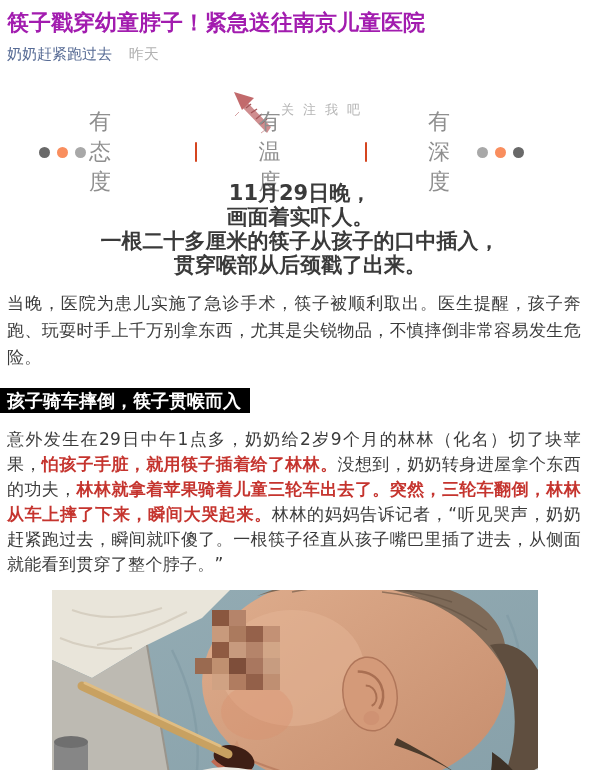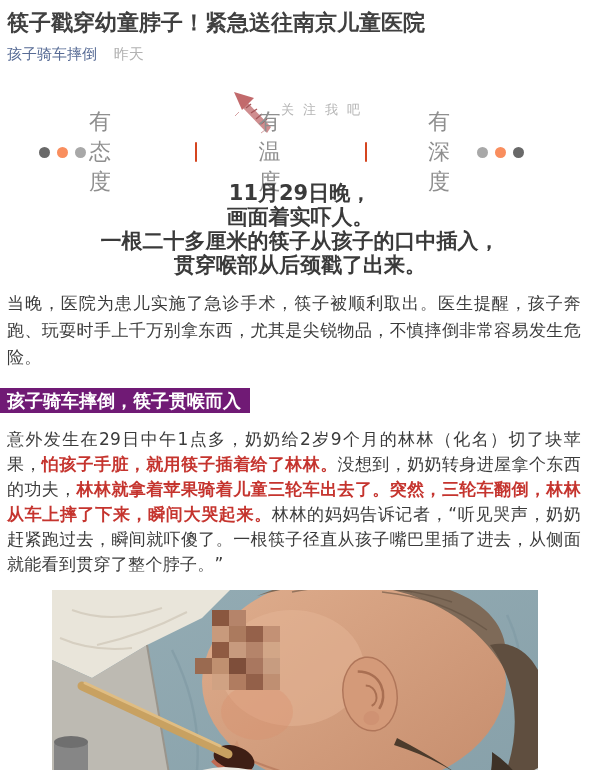--- a/index.html
+++ b/index.html
@@ -2,21 +2,21 @@
 <html><head>
 <meta charset="utf-8">
 <style>
   html,body{margin:0;padding:0;}
   body{
     width:600px;height:770px;overflow:hidden;background:#fff;
     font-family:"DejaVu Sans","Liberation Sans",sans-serif;
   }
   .content{padding:0 7px;}
   h1.title{
-    margin:8px 0 0 0;font-size:22px;line-height:30px;font-weight:700;color:#404040;
+    margin:8px 0 0 0;font-size:22px;line-height:30px;font-weight:700;color:#a21caf;
   }
   .byline{margin-top:7px;font-size:15px;height:20px;}
   .byline .source{color:#576b95;text-decoration:none;margin-right:12px;cursor:pointer;}
   .byline .date{color:#b2b2b2;}
   .follow{display:flex;justify-content:center;align-items:flex-start;margin-top:24px;height:46px;}
   .follow-text{color:#b5b5b5;font-size:13px;letter-spacing:9px;margin-left:4px;margin-top:12px;}
   .slogan-row{display:flex;align-items:center;justify-content:space-between;height:34px;padding-left:28px;padding-right:66px;}
   .dots{display:flex;align-items:center;}
   .dots span{width:11px;height:11px;border-radius:50%;display:inline-block;margin:0 3.5px;}
   .dots.left span:nth-child(1){background:#696969;}
@@ -27,34 +27,34 @@
   .dots.right span:nth-child(3){background:#696969;}
   .slogan{display:flex;align-items:center;color:#8f8f8f;font-size:22px;letter-spacing:3px;gap:48px;}
   .slogan .bar{width:4px;height:20px;background:#d5451f;margin:0 13px;border-radius:1px;}
   .lead{margin-top:12px;text-align:center;font-weight:700;color:#3a3a3a;font-size:21px;}
   .lead div{line-height:24px;}
   .body-p{margin:13px 12px 0 0;font-size:17px;color:#3b3b3b;text-align:justify;letter-spacing:.3px;}
   .p1{line-height:27px;margin-top:13px;}
   .p2{line-height:25px;margin-top:14px;}
   .seg-red{color:#c5342e;font-weight:700;}
   .hl-wrap{margin-top:17px;height:25px;}
-  .highlight{display:inline-block;margin-left:-7px;background:#701a75;color:#fff;font-weight:700;font-size:18px;line-height:25px;padding:0 9px 0 7px;}
+  .highlight{display:inline-block;margin-left:-7px;background:#000000;color:#fff;font-weight:700;font-size:18px;line-height:25px;padding:0 9px 0 7px;}
   .photo{width:486px;height:213px;margin:13px 0 0 45px;overflow:hidden;cursor:pointer;}
   .photo svg{display:block;}
 </style>
 </head>
 <body>
 
 <div class="page">
   <div class="content">
 
     <h1 class="title">筷子戳穿幼童脖子！紧急送往南京儿童医院</h1>
 
     <div class="byline">
-      <a class="source">孩子骑车摔倒</a>
+      <a class="source">奶奶赶紧跑过去</a>
       <span class="date">昨天</span>
     </div>
 
     <div class="follow">
       <svg width="46" height="46" viewBox="0 0 46 46">
         <polygon points="36,44 40,38 16,13 11,18" fill="#cf8d8f"></polygon>
         <polygon points="3,3 23,9 11,21" fill="#c26a6c"></polygon>
         <g stroke="#a5565a" stroke-width="1.4">
           <line x1="30" y1="35" x2="36" y2="30"></line>
           <line x1="25" y1="30" x2="31" y2="25"></line>

